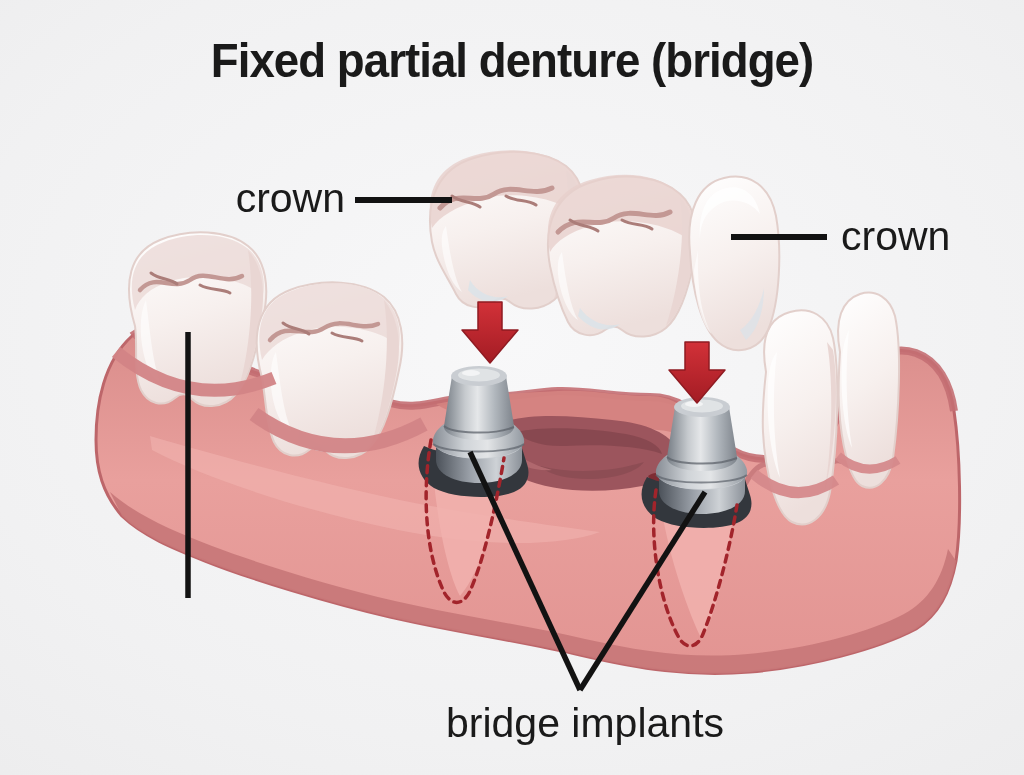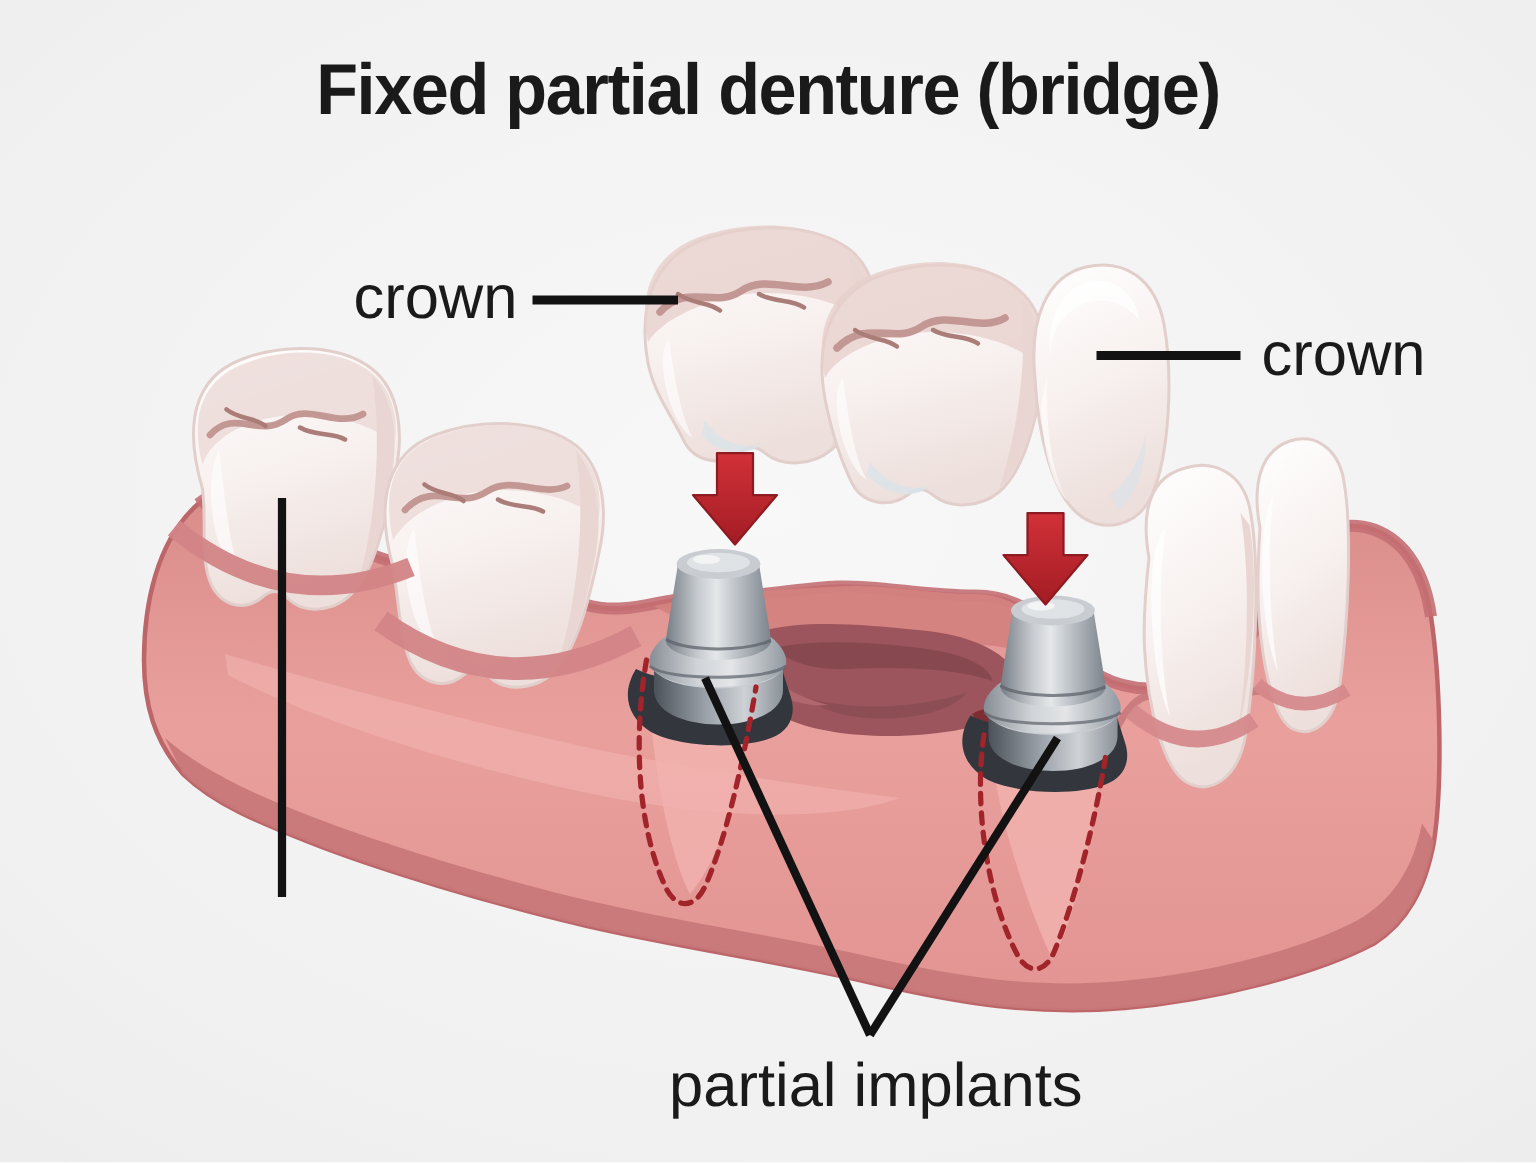--- a/index.html
+++ b/index.html
@@ -215,14 +215,14 @@
   <line x1="355" y1="200" x2="452" y2="200" stroke="var(--line-black,#121212)" stroke-width="6"></line>
   <line x1="731" y1="237" x2="827" y2="237" stroke="var(--line-black,#121212)" stroke-width="6"></line>
   <line x1="188" y1="332" x2="188" y2="598" stroke="var(--line-black,#121212)" stroke-width="5.5"></line>
   <line x1="470" y1="452" x2="580" y2="690" stroke="var(--line-black,#121212)" stroke-width="5.5"></line>
   <line x1="705" y1="492" x2="580" y2="690" stroke="var(--line-black,#121212)" stroke-width="5.5"></line>
 </svg>
 
   <div class="title">Fixed partial denture (bridge)</div>
   <div class="lbl crown-left">crown</div>
   <div class="lbl crown-right">crown</div>
-  <div class="lbl implants">partial implants</div>
+  <div class="lbl implants">bridge implants</div>
 </div>
 
 </body></html>

